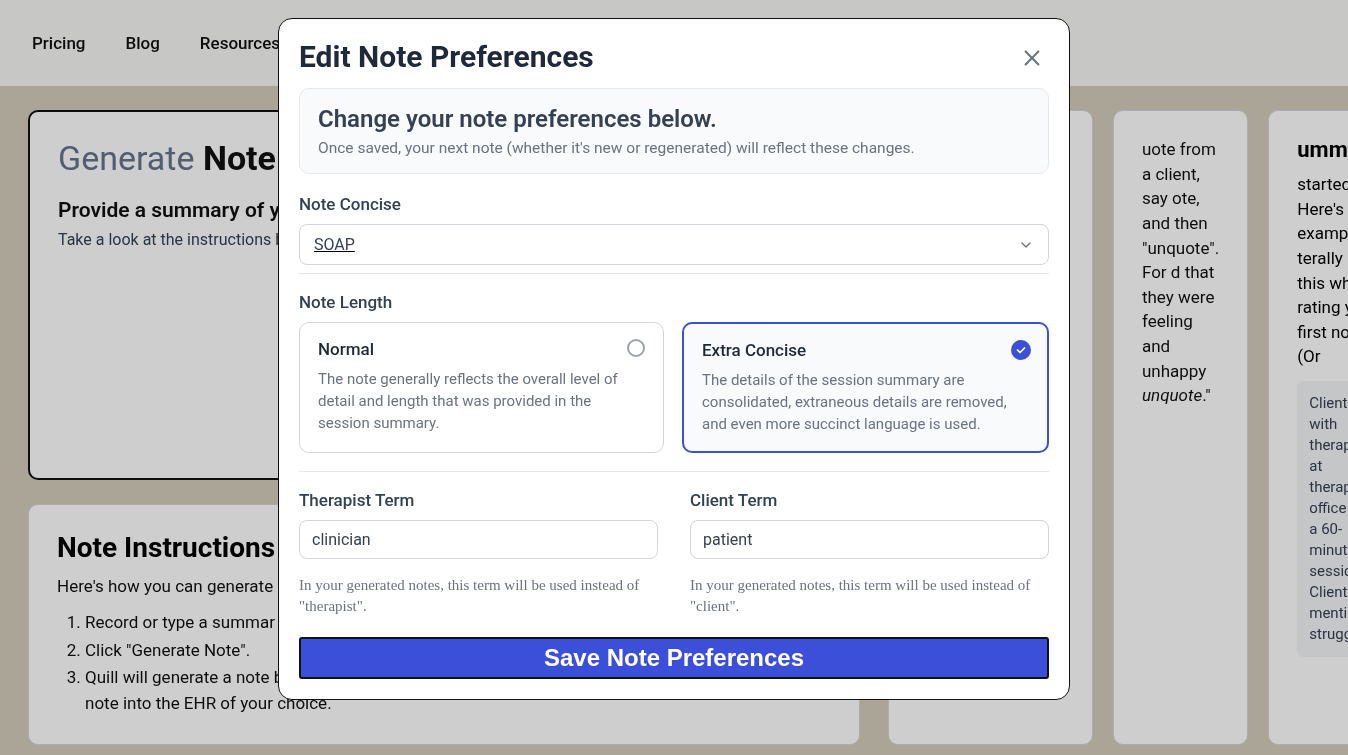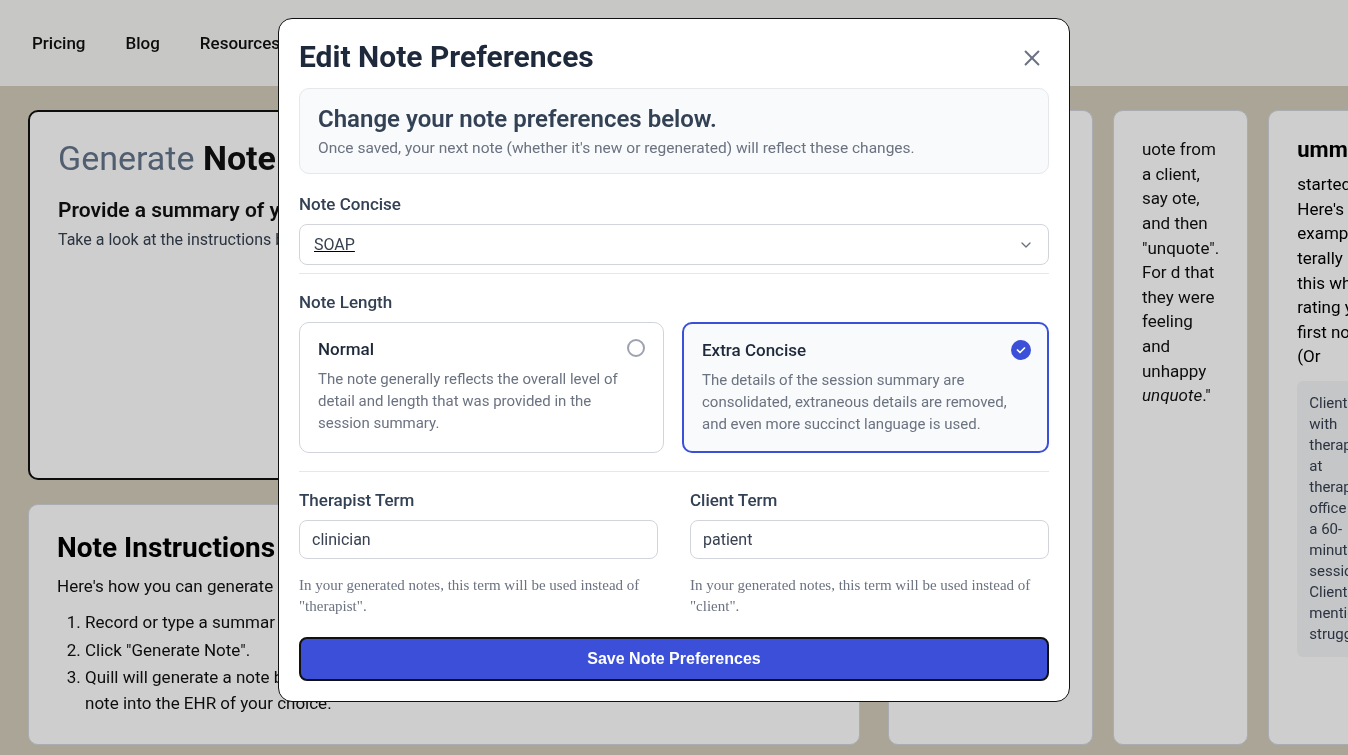--- a/index.html
+++ b/index.html
@@ -84,22 +84,22 @@
 
   .term-row { display: flex; gap: 32px; margin-bottom: 20px; }
   .term-col { flex: 1; }
   .term-input {
     width: 100%; border: 1px solid #d1d5db; border-radius: 8px; padding: 9px 12px;
     font-size: 16px; color: #374151; margin-bottom: 16px; font-family: inherit;
   }
   .term-help { font-size: 15px; color: #6b7280; line-height: 1.4; font-family: Liberation Serif, serif; }
 
   .save-btn {
-    width: 100%; background: #3b4fd8; color: #fff; font-size: 16px; font-weight: 600;
-    border: 2px solid #111; border-radius: 8px; padding: 11px 0; cursor: pointer;
+    width: 100%; background: #3b4fd8; color: #fff; font-size: 24px; font-weight: 600;
+    border: 2px solid #111; border-radius: 3px; padding: 5px 0; cursor: pointer;
   }
 </style>
 </head>
 <body>
 
 <div class="bg-wrap">
   <div class="topnav">
     <span>Pricing</span>
     <span>Blog</span>
     <span>Resources</span>

